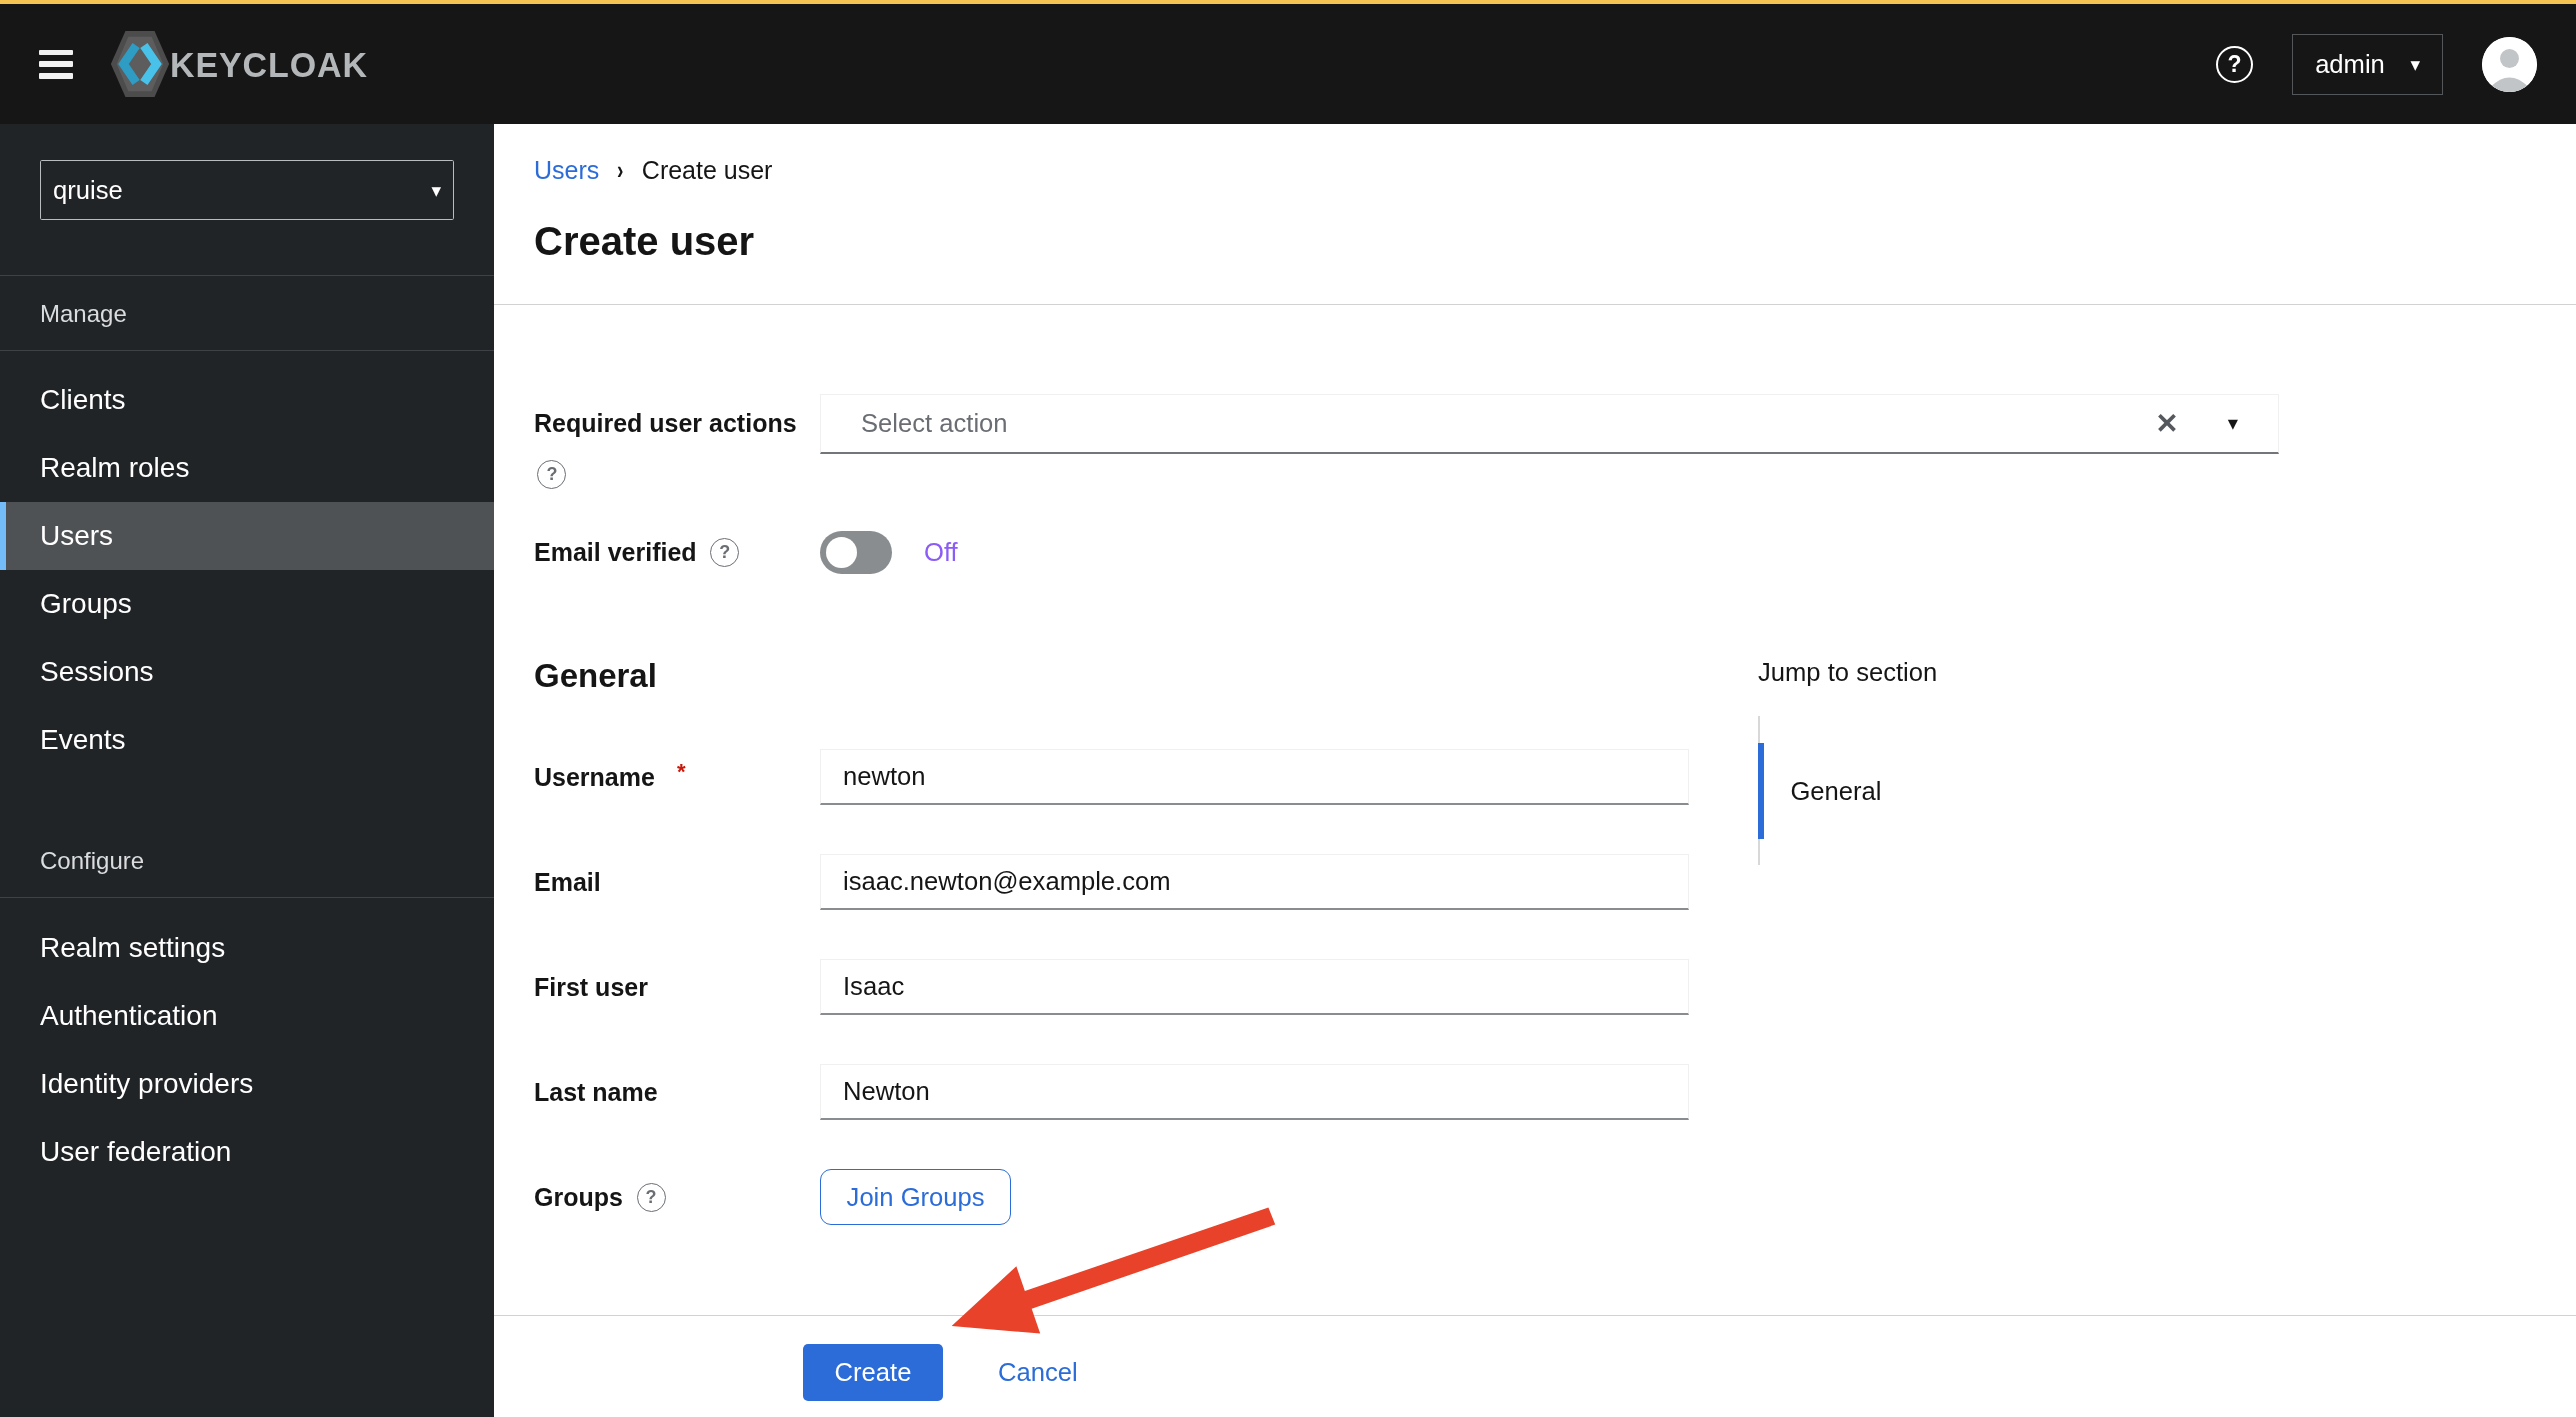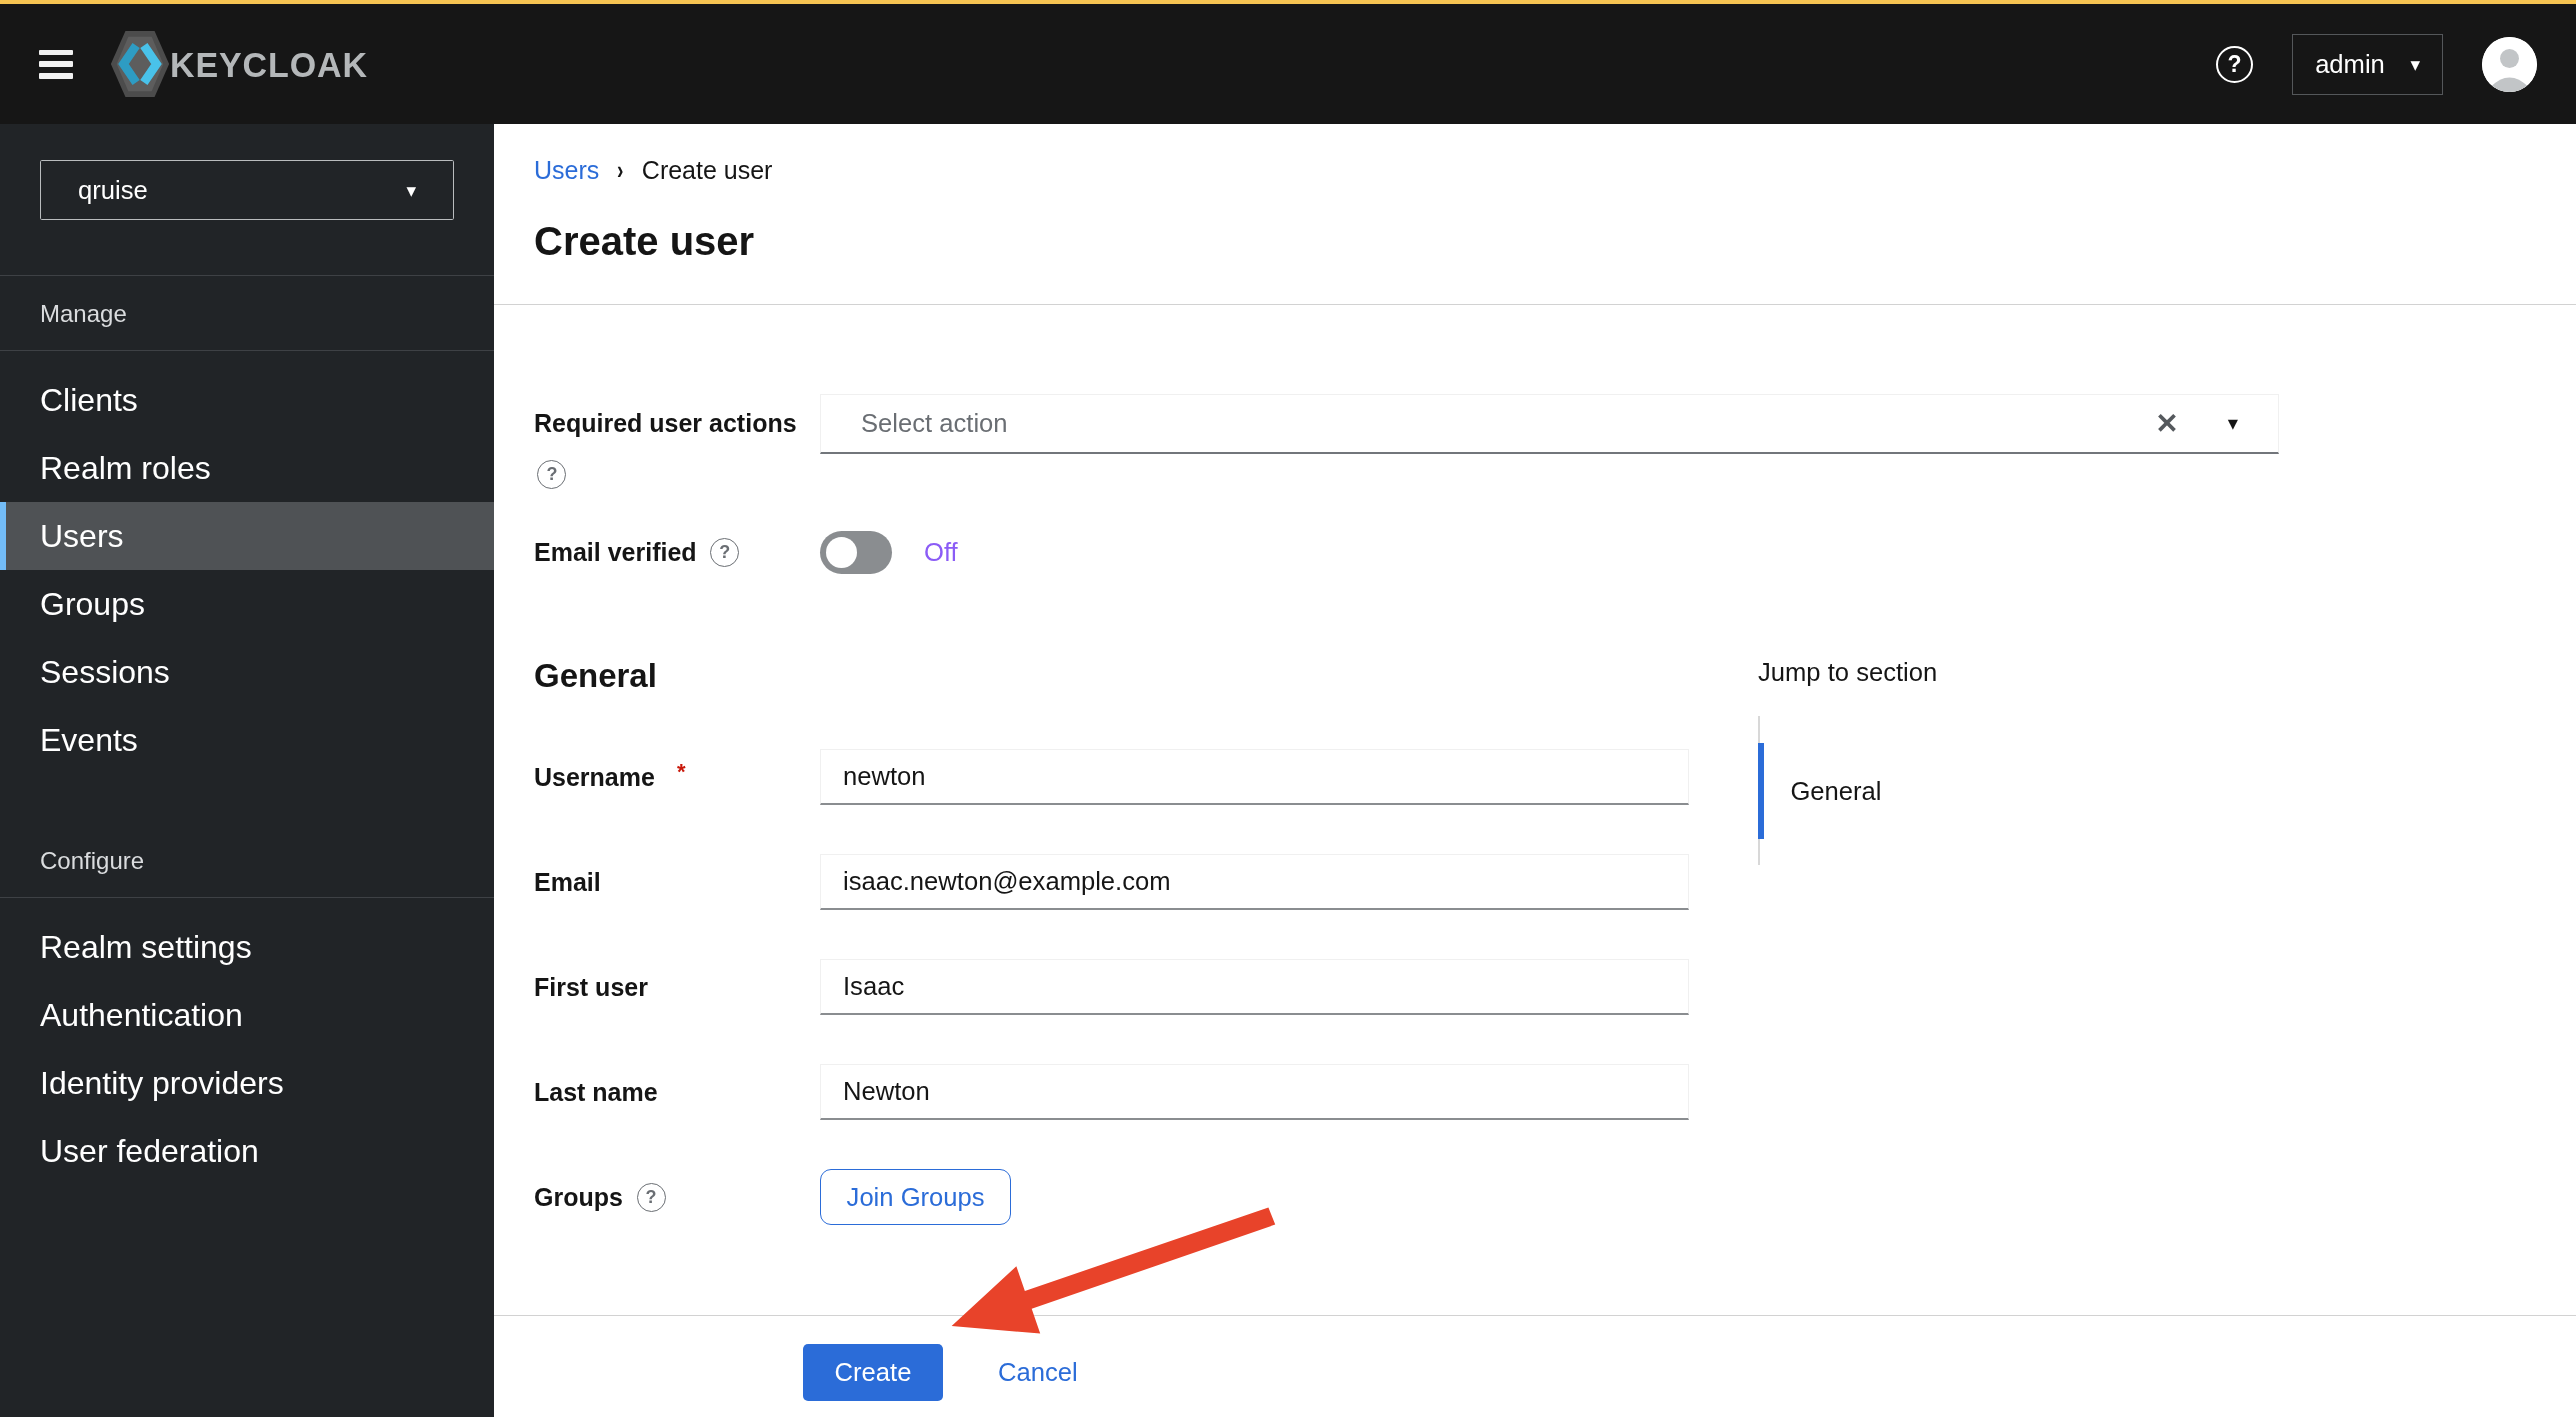--- a/index.html
+++ b/index.html
@@ -18,28 +18,28 @@
   .help-circle { width:37px; height:37px; border:2.6px solid #fff; border-radius:50%; color:#fff;
                  font-size:23px; font-weight:700; display:flex; align-items:center; justify-content:center; }
   .user-menu { display:flex; align-items:center; gap:25.6px; border:1.7px solid #54575a; height:61px;
                padding:0 22px; color:#fff; font-size:25.6px; }
   .caret-white { color:#fff; font-size:19px; line-height:1; }
   .avatar { width:55px; height:55px; border-radius:50%; background:#fff; overflow:hidden; }
 
   
   .sidebar { position:absolute; left:0; top:124px; width:494px; bottom:0; background:#212427; z-index:2; }
   .realm-select { margin:36px 40px 0; height:60px; border:1.7px solid #b9bcbe; border-radius:1.7px;
-                  display:flex; align-items:center; justify-content:space-between; padding:0 37px;
+                  display:flex; align-items:center; justify-content:space-between; padding:0 12px;
                   color:#fff; font-size:25.6px; cursor:pointer; }
   .side-divider { border-top:0.9px solid #3e4145; }
   .div-top { margin-top:55px; }
   .nav-header { padding:24px 12px 22px 40px; color:#dadcde; font-size:24px; }
   .nav { list-style:none; padding-top:15.3px; }
   .nav li { height:68px; display:flex; align-items:center; padding-left:40px; color:#fff;
-            font-size:32px; cursor:pointer; }
+            font-size:28px; cursor:pointer; }
   .nav li.active { background:#4f5255; border-left:6px solid #73bcf7; padding-left:34px; }
   .configure-block { margin-top:49px; }
 
   
   .content { position:absolute; left:494px; top:124px; right:0; bottom:0; background:#fff; }
   .breadcrumb { margin:31.5px 0 0 40px; display:flex; align-items:center; gap:17px; font-size:25px; }
   .bc-link { color:#2b6cd8; text-decoration:none; cursor:pointer; }
   .bc-sep { color:#151515; font-size:25.6px; font-weight:700; transform:scaleX(0.75); }
   .bc-current { color:#151515; }
   .page-title { margin:34px 0 0 40px; font-size:40px; font-weight:700; color:#151515; }

